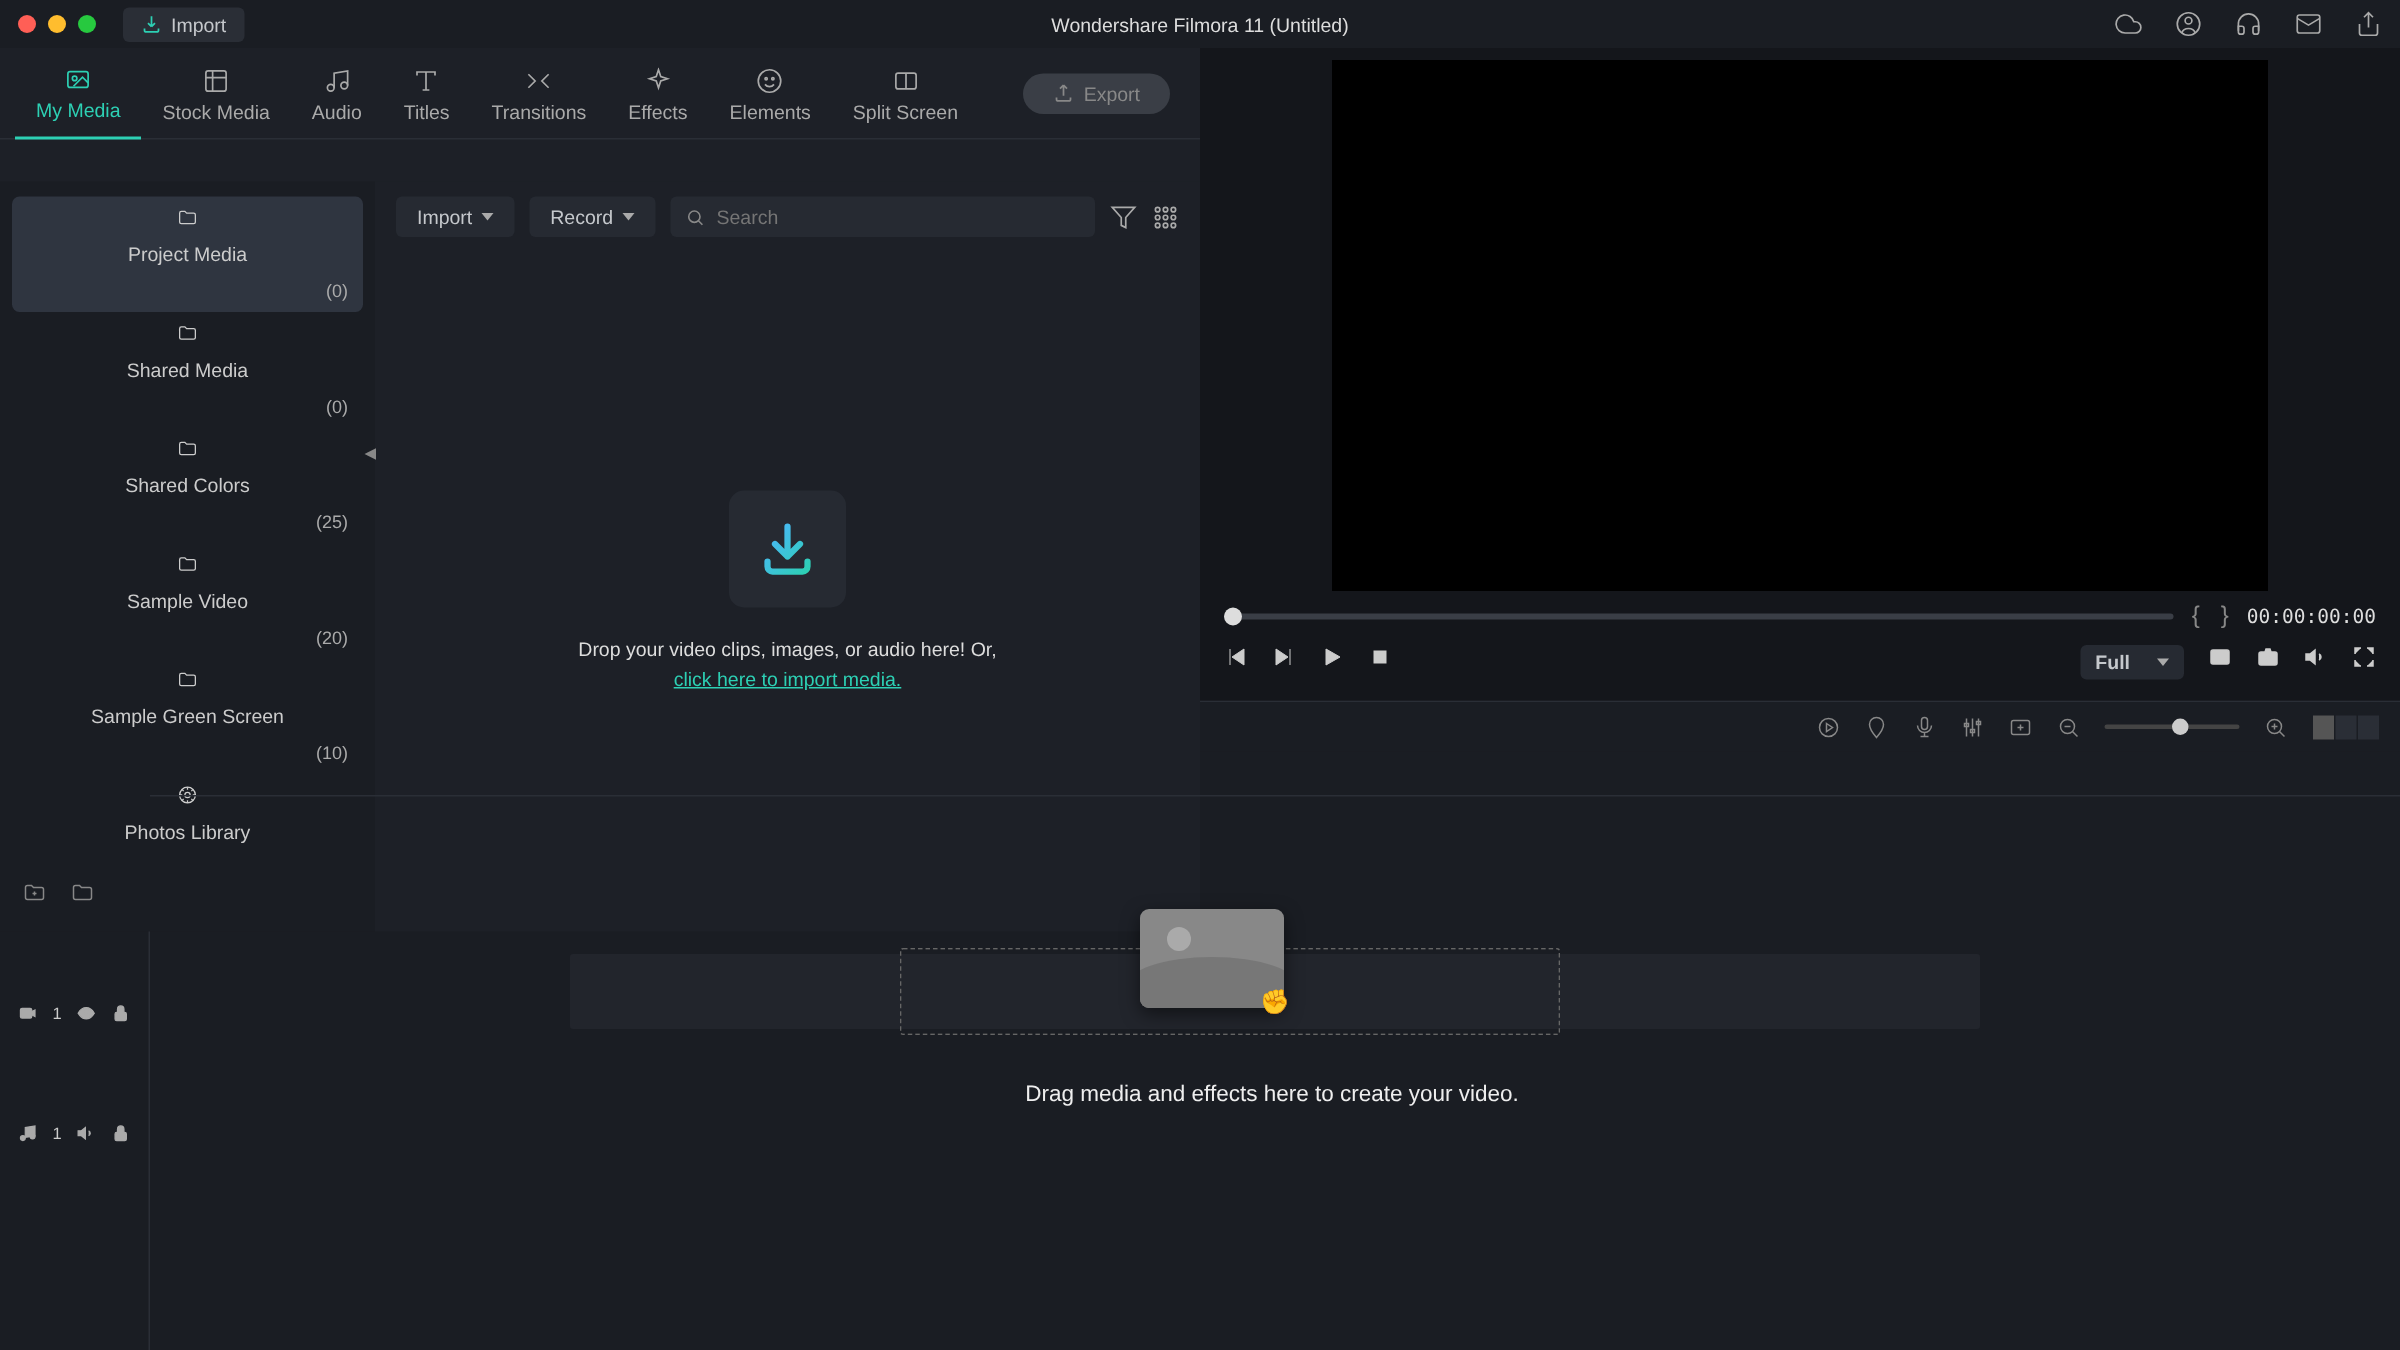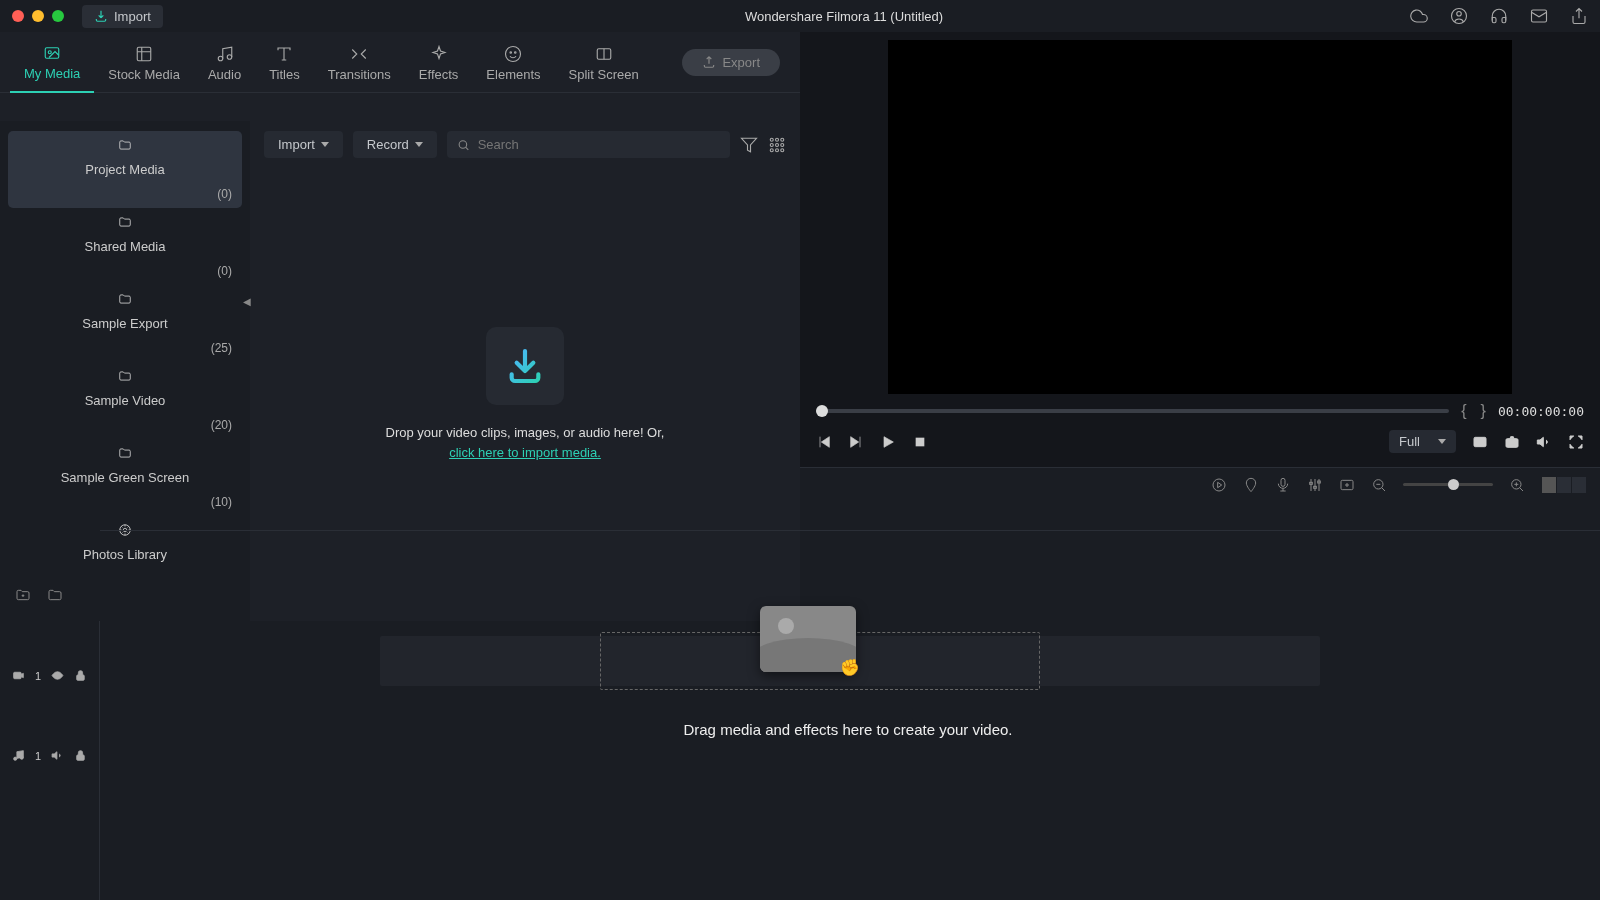--- a/index.html
+++ b/index.html
@@ -7,21 +7,21 @@
 
 
 .titlebar { height: 32px; background: #1a1d23; display: flex; align-items: center; padding: 0 12px; position: relative; }
 .traffic-lights { display: flex; gap: 8px; }
 .traffic-light { width: 12px; height: 12px; border-radius: 50%; }
 .tl-red { background: #ff5f56; }
 .tl-yellow { background: #ffbd2e; }
 .tl-green { background: #27c93f; }
 .import-btn { margin-left: 18px; display: flex; align-items: center; gap: 6px; background: #2a2e36; border-radius: 4px; padding: 4px 12px; cursor: pointer; }
 .import-btn svg { width: 14px; height: 14px; }
-.title { position: absolute; left: 50%; transform: translateX(-50%); color: #ddd; font-size: 13px; margin-left: 44px; }
+.title { position: absolute; left: 50%; transform: translateX(-50%); color: #ddd; font-size: 13px; }
 .titlebar-right { margin-left: auto; display: flex; gap: 22px; align-items: center; }
 .titlebar-right svg { width: 18px; height: 18px; stroke: #aaa; fill: none; stroke-width: 1.5; cursor: pointer; }
 
 
 .upper { display: flex; height: 435px; }
 .media-panel { width: 800px; background: #1d2027; display: flex; flex-direction: column; gap: 28px; }
 .tabs-row { display: flex; align-items: center; padding: 8px 10px 0 10px; border-bottom: 1px solid #2a2e36; }
 .tab { display: flex; flex-direction: column; align-items: center; gap: 4px; padding: 4px 14px 10px 14px; cursor: pointer; color: #aaa; font-size: 13px; }
 .tab.active { color: #2dd0b4; border-bottom: 2px solid #2dd0b4; margin-bottom: -1px; }
 .tab svg { width: 20px; height: 18px; }
@@ -54,21 +54,21 @@
 .drop-link { color: #2dd0b4; text-decoration: underline; cursor: pointer; }
 
 
 .preview { flex: 1; background: #14161b; display: flex; flex-direction: column; padding: 6px 8px; }
 .video-view { flex: 1; background: #000; margin: 2px 80px; }
 .scrub-row { display: flex; align-items: center; gap: 10px; padding: 6px 8px; }
 .scrub-track { flex: 1; height: 4px; background: #3a3e46; border-radius: 2px; position: relative; }
 .scrub-thumb { position: absolute; left: 0; top: -4px; width: 12px; height: 12px; background: #ddd; border-radius: 50%; }
 .bracket { color: #888; font-size: 16px; cursor: pointer; padding: 0 2px; }
 .timecode { color: #ddd; font-family: monospace; font-size: 13px; }
-.transport-row { display: flex; align-items: center; gap: 16px; padding: 4px 8px 8px 8px; }
+.transport-row { display: flex; gap: 16px; padding: 4px 8px 8px 8px; font-weight: bold; }
 .transport-row svg { width: 16px; height: 16px; stroke: #ccc; fill: #ccc; cursor: pointer; }
 .quality-select { margin-left: auto; background: #262a32; padding: 4px 10px; border-radius: 4px; display: flex; align-items: center; gap: 18px; cursor: pointer; font-size: 13px; }
 .quality-select::after { content: ""; border-left: 4px solid transparent; border-right: 4px solid transparent; border-top: 5px solid #aaa; }
 
 
 .timeline-toolbar { height: 34px; background: #1a1d23; display: flex; align-items: center; padding: 0 14px; gap: 16px; border-top: 1px solid #2a2e36; }
 .timeline-toolbar svg { width: 16px; height: 16px; stroke: #888; fill: none; stroke-width: 1.5; cursor: pointer; }
 .tl-right { margin-left: auto; display: flex; align-items: center; gap: 16px; }
 .zoom-slider { width: 90px; height: 3px; background: #444; border-radius: 2px; position: relative; }
 .zoom-thumb { position: absolute; top: -4px; left: 50%; width: 11px; height: 11px; background: #ccc; border-radius: 50%; }
@@ -216,21 +216,21 @@
           <svg viewBox="0 0 24 24" fill="none" stroke="#ccc" stroke-width="1.5">
               <path d="M3 7a2 2 0 012-2h4l2 2h8a2 2 0 012 2v8a2 2 0 01-2 2H5a2 2 0 01-2-2z"></path>
             </svg>
           <span>Shared Media</span>
           <span class="side-count">(0)</span>
         </div>
         <div class="side-item">
           <svg viewBox="0 0 24 24" fill="none" stroke="#ccc" stroke-width="1.5">
               <path d="M3 7a2 2 0 012-2h4l2 2h8a2 2 0 012 2v8a2 2 0 01-2 2H5a2 2 0 01-2-2z"></path>
             </svg>
-          <span>Sample Export</span>
+          <span>Shared Colors</span>
           <span class="side-count">(25)</span>
         </div>
         <div class="side-item">
           <svg viewBox="0 0 24 24" fill="none" stroke="#ccc" stroke-width="1.5">
               <path d="M3 7a2 2 0 012-2h4l2 2h8a2 2 0 012 2v8a2 2 0 01-2 2H5a2 2 0 01-2-2z"></path>
             </svg>
           <span>Sample Video</span>
           <span class="side-count">(20)</span>
         </div>
         <div class="side-item">

